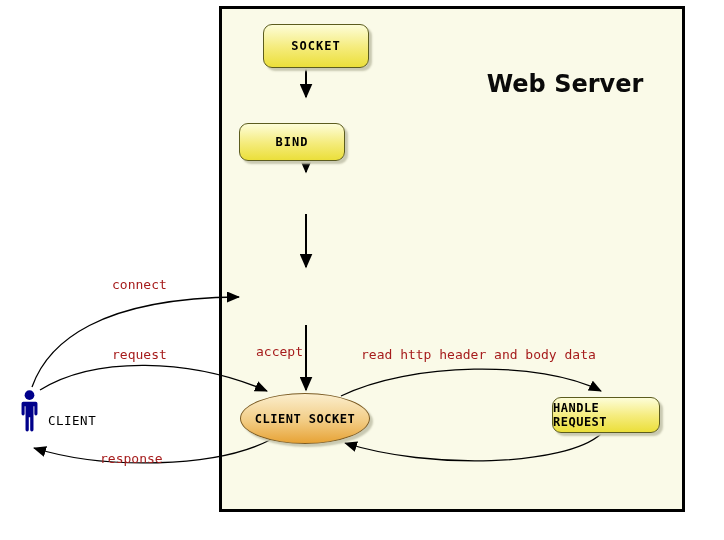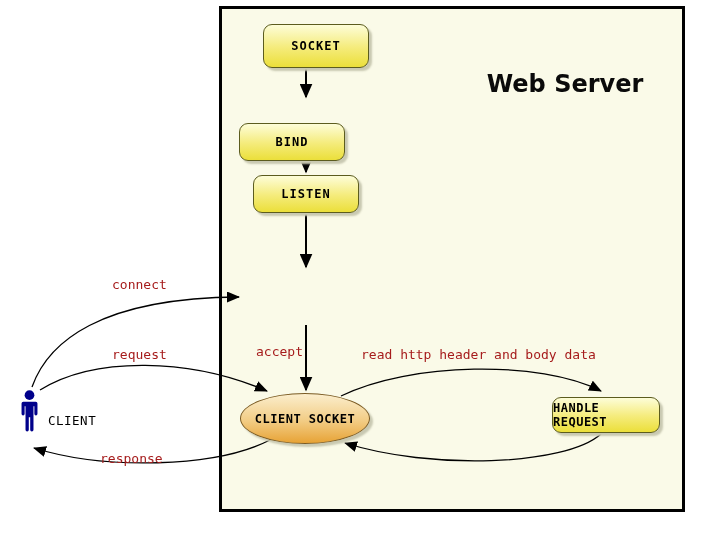--- a/index.html
+++ b/index.html
@@ -87,21 +87,20 @@
 
     <path d="M32,387 C48,342 100,298 239,297" stroke="#000" stroke-width="1.3" fill="none" marker-end="url(#ah)"></path>
     <path d="M40,390 C95,356 190,358 267,391" stroke="#000" stroke-width="1.3" fill="none" marker-end="url(#ah)"></path>
     <path d="M270,440 C215,468 105,470 34,448" stroke="#000" stroke-width="1.3" fill="none" marker-end="url(#ah)"></path>
     <path d="M341,396 C410,362 540,360 601,391" stroke="#000" stroke-width="1.3" fill="none" marker-end="url(#ah)"></path>
     <path d="M601,434 C565,466 430,470 345,443" stroke="#000" stroke-width="1.3" fill="none" marker-end="url(#ah)"></path>
   </svg>
 
   <div id="node-socket" class="pnode">SOCKET</div>
   <div id="node-bind" class="pnode">BIND</div>
-  <div id="node-listen" class="pnode">LISTEN</div>
   <div id="node-client-socket" class="enode">CLIENT SOCKET</div>
   <div id="node-handle-request" class="pnode">HANDLE REQUEST</div>
 
   <div id="lbl-connect" class="elabel">connect</div>
   <div id="lbl-request" class="elabel">request</div>
   <div id="lbl-response" class="elabel">response</div>
   <div id="lbl-accept" class="elabel">accept</div>
   <div id="lbl-read" class="elabel">read http header and body data</div>
 
   <svg id="client-figure" viewBox="0 0 26 58">

